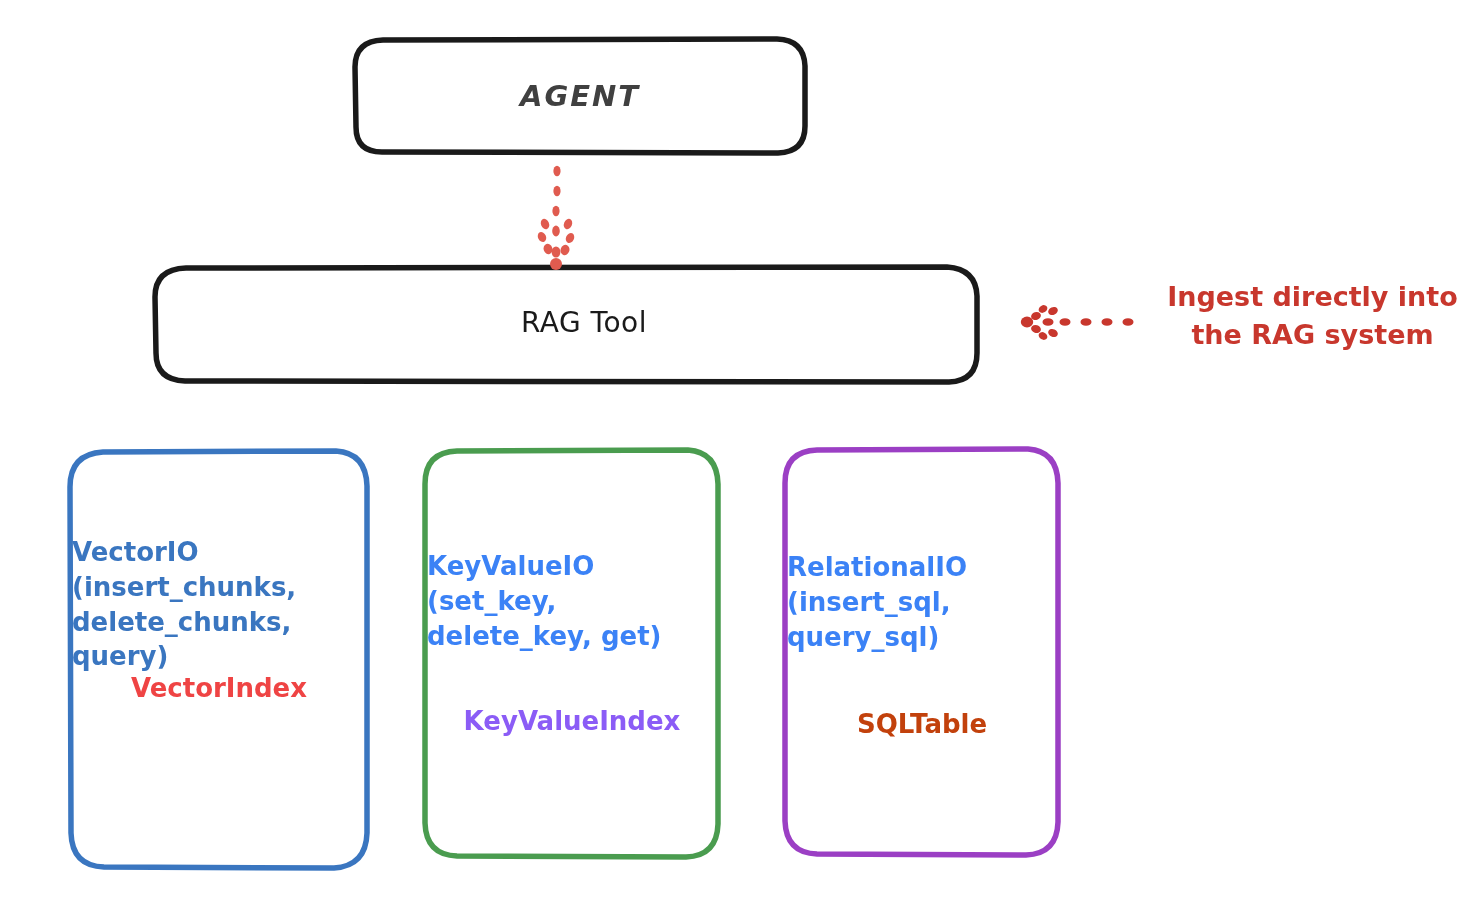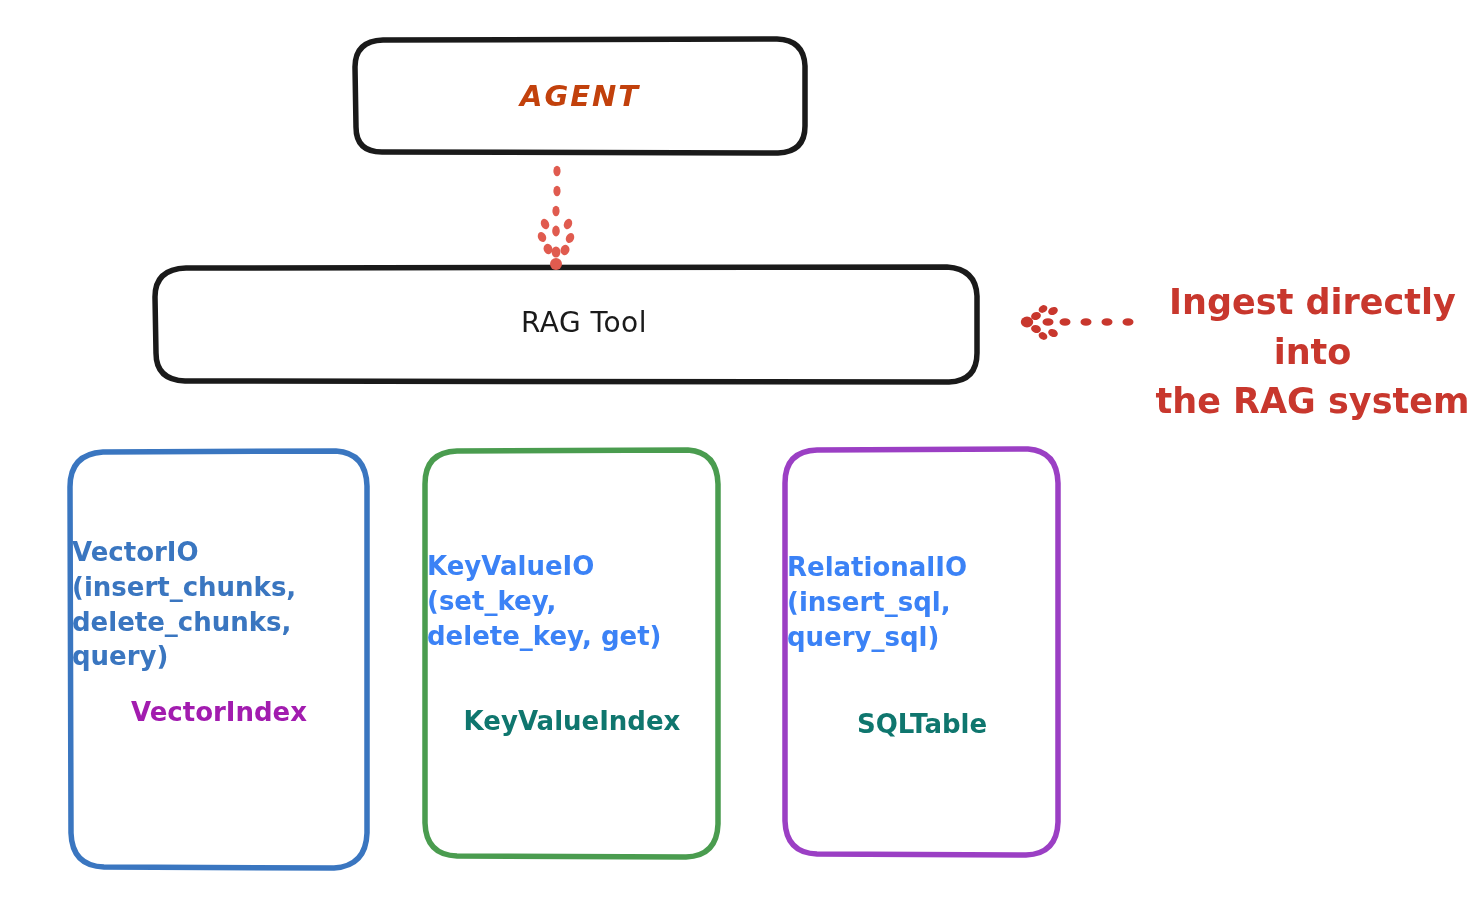--- a/index.html
+++ b/index.html
@@ -33,21 +33,21 @@
 
   
   #agent-label {
     left: 355px;
     top: 78px;
     width: 450px;
     font-size: 29px;
     font-style: italic;
     font-weight: 700;
     letter-spacing: 2px;
-    color: #c2410c;
+    color: #404040;
   }
 
   
   #rag-label {
     left: 173px;
     top: 305px;
     width: 822px;
     font-size: 28px;
     font-weight: 500;
     letter-spacing: 0.5px;
@@ -65,36 +65,36 @@
   }
   .col-sub {
     position: absolute;
     text-align: center;
     font-size: 26px;
     font-weight: 600;
     pointer-events: none;
   }
 
   #vector-io-text  { left: 72px;  top: 535px; width: 294px; color: #3a76c0; }
-  #vector-index-text { left: 72px; top: 697px; width: 294px; color: #a21caf; }
+  #vector-index-text { left: 72px; top: 673px; width: 294px; color: #ef4444; }
 
   #kv-io-text  { left: 427px; top: 549px; width: 290px; color: #3b82f6; }
-  #kv-index-text { left: 427px; top: 706px; width: 290px; color: #0f766e; }
+  #kv-index-text { left: 427px; top: 706px; width: 290px; color: #8b5cf6; }
 
   #rel-io-text { left: 787px; top: 550px; width: 270px; color: #3b82f6; }
-  #sql-table-text { left: 787px; top: 709px; width: 270px; color: #0f766e; }
+  #sql-table-text { left: 787px; top: 709px; width: 270px; color: #c2410c; }
 
   
   #annotation-text {
     position: absolute;
     left: 1145px;
     top: 278px;
     width: 335px;
     text-align: center;
-    font-size: 35px;
+    font-size: 27px;
     font-weight: 600;
     line-height: 1.42;
     white-space: pre-line;
     color: #c8372d;
     pointer-events: none;
   }
 </style>
 </head>
 <body>
 

